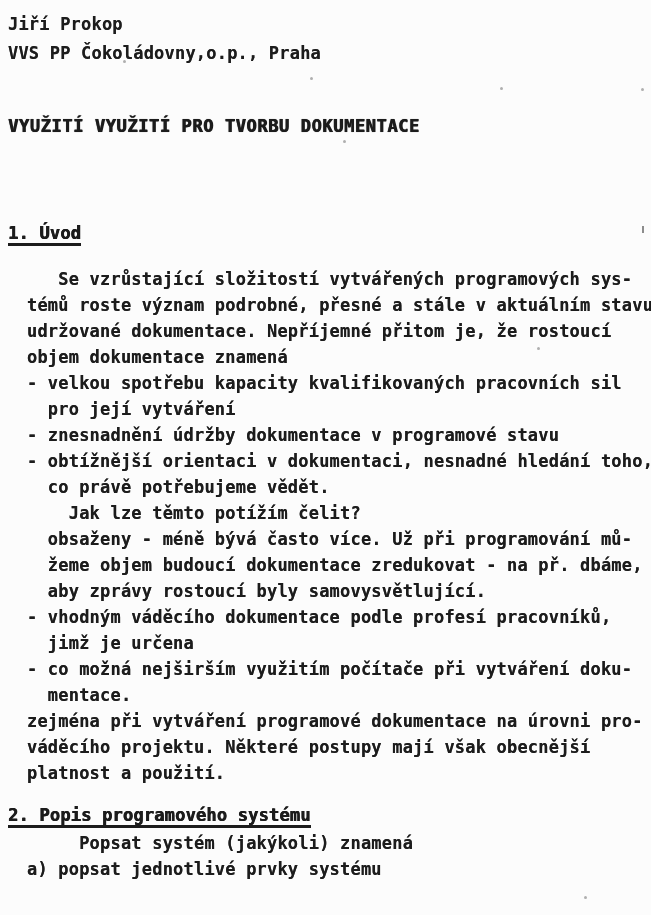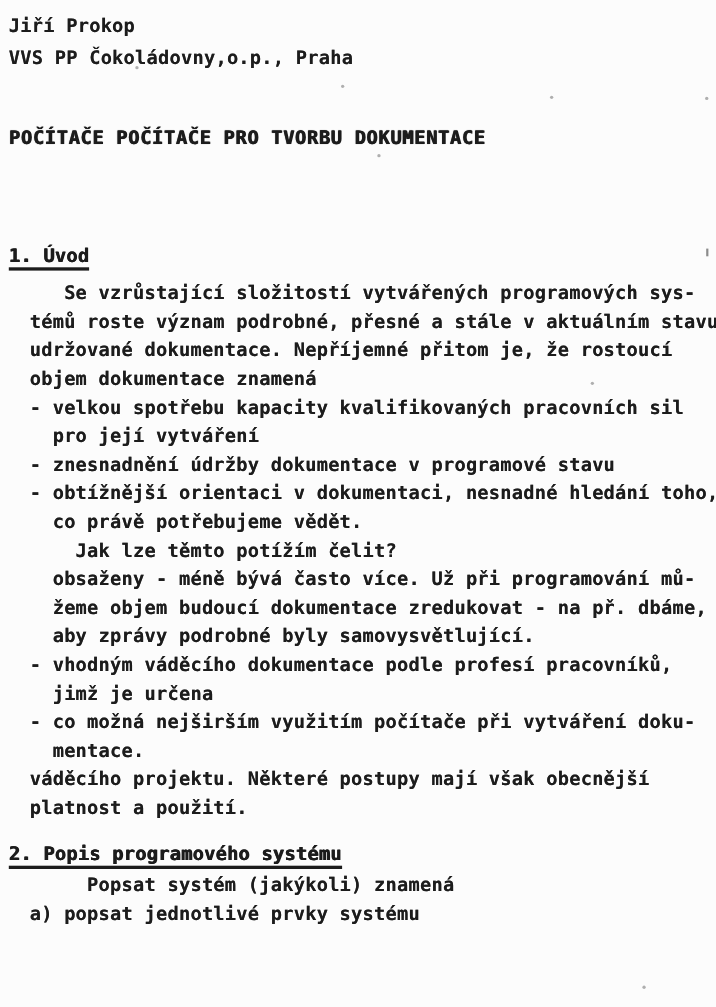--- a/index.html
+++ b/index.html
@@ -19,21 +19,21 @@
   .line { white-space:pre; }
   .hdr  { line-height:29px; text-shadow:0 0 0.5px rgba(25,25,25,0.7); }
   .title {
     margin-top:43px; line-height:30px;
     letter-spacing:0.6px;
     text-shadow:0.7px 0 currentColor, 0 0 0.7px rgba(20,20,20,0.8);
   }
   .section-1 { margin-top:79px; }
   .section-2 { margin-top:12px; }
   .heading {
-    line-height:26px; margin-bottom:8px;
+    line-height:26px; margin-bottom:20px;
     white-space:pre;
     text-shadow:0.6px 0 currentColor, 0 0 0.6px rgba(20,20,20,0.8);
   }
   .section-2 .heading { margin-bottom:2px;margin-top:16px; }
   .u { border-bottom:3px solid currentColor; padding-bottom:0; }
   .body { line-height:26px; text-shadow:0 0 0.6px rgba(25,25,25,0.75);margin-left:19px; }
   .speck {
     position:absolute; width:3px; height:3px;
     background:#8f8f8f; border-radius:50%; opacity:0.7;
   }
@@ -41,42 +41,43 @@
     position:absolute; width:2px; height:7px;
     background:#6f6f6f; opacity:0.8;
   }
 </style>
 </head>
 <body>
 
 <div class="page">
   <div class="line hdr">Jiří Prokop</div>
   <div class="line hdr">VVS PP Čokoládovny,o.p., Praha</div>
-  <div class="line title">POČÍTAČE POČÍTAČE PRO TVORBU DOKUMENTACE</div>
+  <div class="line title">VYUŽITÍ VYUŽITÍ PRO TVORBU DOKUMENTACE</div>
 
   <div id="doc-body">
       <div class="section section-1">
         <div class="heading"><span class="u">1. Úvod</span></div>
         <div class="line body">   Se vzrůstající složitostí vytvářených programových sys-</div>
         <div class="line body">témů roste význam podrobné, přesné a stále v aktuálním stavu</div>
         <div class="line body">udržované dokumentace. Nepříjemné přitom je, že rostoucí</div>
         <div class="line body">objem dokumentace znamená</div>
         <div class="line body">- velkou spotřebu kapacity kvalifikovaných pracovních sil</div>
         <div class="line body">  pro její vytváření</div>
         <div class="line body">- znesnadnění údržby dokumentace v programové stavu</div>
         <div class="line body">- obtížnější orientaci v dokumentaci, nesnadné hledání toho,</div>
         <div class="line body">  co právě potřebujeme vědět.</div>
         <div class="line body">    Jak lze těmto potížím čelit?</div>
         <div class="line body">  obsaženy - méně bývá často více. Už při programování mů-</div>
         <div class="line body">  žeme objem budoucí dokumentace zredukovat - na př. dbáme,</div>
-        <div class="line body">  aby zprávy podrobné byly samovysvětlující.</div>
+        <div class="line body">  aby zprávy rostoucí byly samovysvětlující.</div>
         <div class="line body">- vhodným váděcího dokumentace podle profesí pracovníků,</div>
         <div class="line body">  jimž je určena</div>
         <div class="line body">- co možná nejširším využitím počítače při vytváření doku-</div>
         <div class="line body">  mentace.</div>
+        <div class="line body">zejména při vytváření programové dokumentace na úrovni pro-</div>
         <div class="line body">váděcího projektu. Některé postupy mají však obecnější</div>
         <div class="line body">platnost a použití.</div>
       </div>
       <div class="section section-2">
         <div class="heading"><span class="u">2. Popis programového systému</span></div>
         <div class="line body">     Popsat systém (jakýkoli) znamená</div>
         <div class="line body">a) popsat jednotlivé prvky systému</div>
       </div>
     </div>
 

